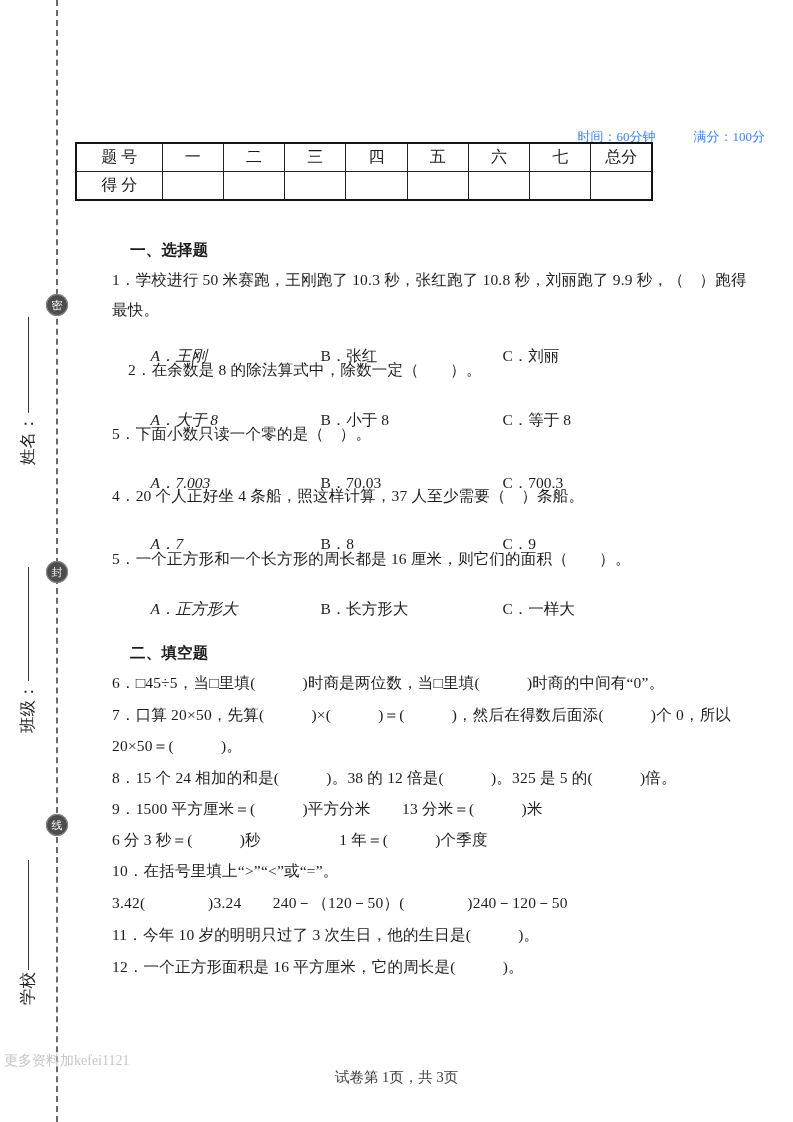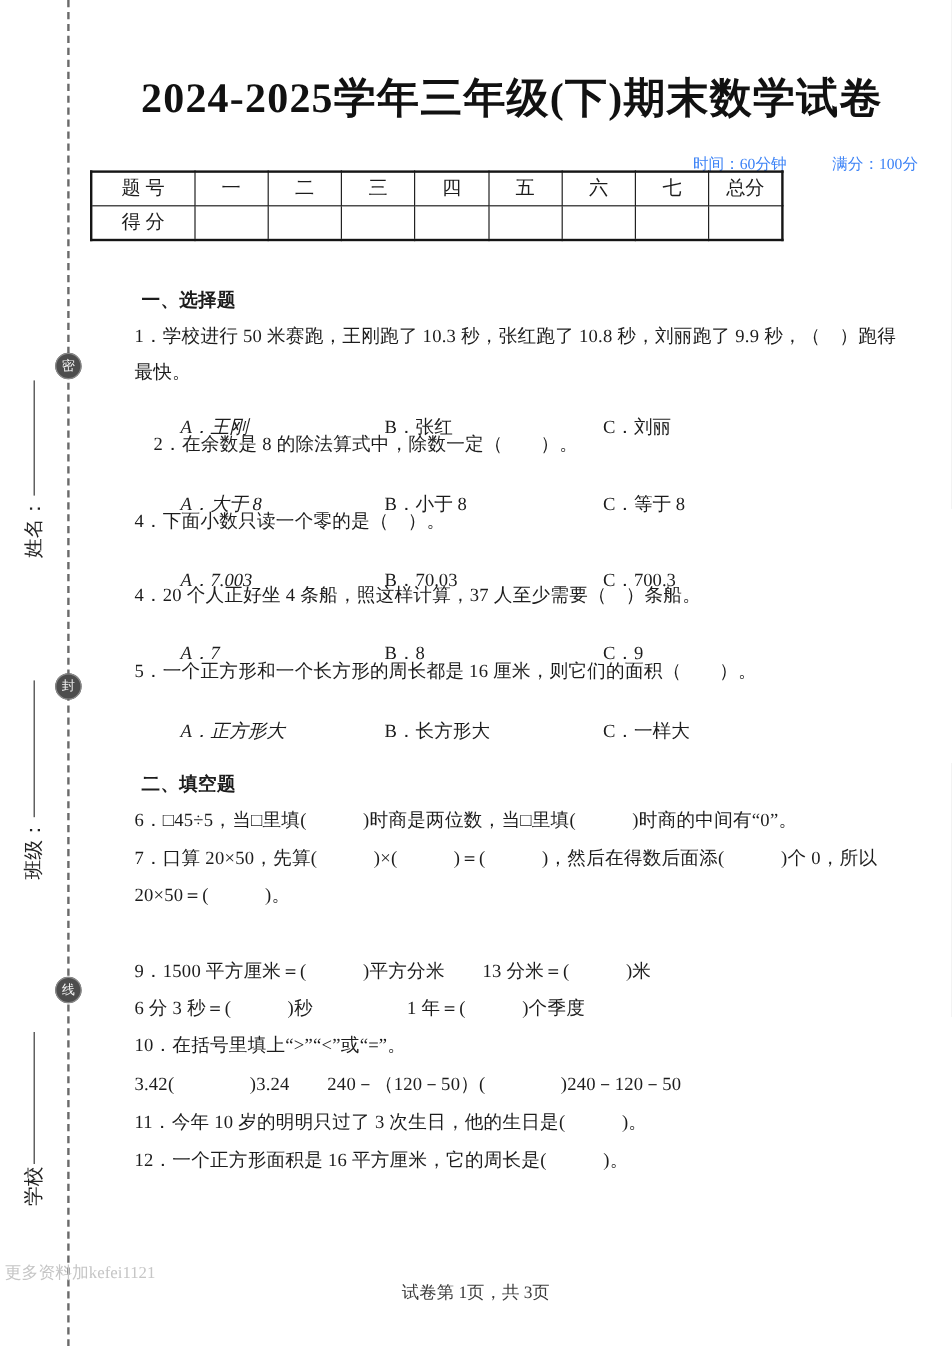--- a/index.html
+++ b/index.html
@@ -8,21 +8,21 @@
     width:793px;height:1122px;
     background:#ffffff;
     font-family:"Liberation Serif","DejaVu Serif",serif;
     color:#1c1c1c;
     overflow:hidden;
     margin:0 auto;
   }
   .line{position:absolute;font-size:15.5px;white-space:pre;letter-spacing:.2px;}
   .sec-heading{
     font-family:"Liberation Sans","DejaVu Sans",sans-serif;
-    font-weight:bold;font-size:15.5px;
+    font-weight:bold;font-size:15.5px;margin-left:12px;
   }
   
   .title{
     position:absolute;left:88px;right:28px;top:58px;
     text-align:center;font-size:35px;font-weight:bold;
     letter-spacing:1px;color:#111;
   }
   .meta{position:absolute;right:28px;top:112px;font-size:13px;color:#3b82f6;white-space:pre;}
   .meta .meta-item{margin-left:38px;}
   
@@ -78,21 +78,20 @@
   <div class="seal-label" style="width:180px;left:-62px;top:362px;">
     <span>姓名：</span><span class="blank blank-name"></span>
   </div>
   <div class="seal-label" style="width:190px;left:-67px;top:625px;">
     <span>班级：</span><span class="blank blank-class"></span>
   </div>
   <div class="seal-label" style="width:172px;left:-58px;top:906px;">
     <span>学校</span><span class="blank blank-school"></span>
   </div>
 
-  <div class="title">2024-2025学年三年级(下)期末数学试卷</div>
   <div class="meta">
     <span>时间：60分钟</span><span class="meta-item">满分：100分</span>
   </div>
 
   <table class="score-table">
     <colgroup>
       <col style="width:86px;">
         <col>
         <col>
         <col>
@@ -134,40 +133,41 @@
   <div class="line" style="left:112px;top:300px;">最快。</div>
   <div class="opts" style="top:328px;">
     <span class="opt-a">A．王刚</span><span class="opt-b">B．张红</span><span>C．刘丽</span>
   </div>
 
   <div class="line" style="left:112px;top:360px;margin-left:16px;">2．在余数是 8 的除法算式中，除数一定（　　）。</div>
   <div class="opts" style="top:392px;">
     <span class="opt-a">A．大于 8</span><span class="opt-b">B．小于 8</span><span>C．等于 8</span>
   </div>
 
-  <div class="line" style="left:112px;top:424px;">4．下面小数只读一个零的是（　）。</div>
+  <div class="line" style="left:112px;top:424px;">5．下面小数只读一个零的是（　）。</div>
   <div class="opts" style="top:455px;">
     <span class="opt-a">A．7.003</span><span class="opt-b">B．70.03</span><span>C．700.3</span>
   </div>
 
   <div class="line" style="left:112px;top:486px;">4．20 个人正好坐 4 条船，照这样计算，37 人至少需要（　）条船。</div>
   <div class="opts" style="top:516px;">
     <span class="opt-a">A．7</span><span class="opt-b">B．8</span><span>C．9</span>
   </div>
 
   <div class="line" style="left:112px;top:549px;">5．一个正方形和一个长方形的周长都是 16 厘米，则它们的面积（　　）。</div>
   <div class="opts" style="top:581px;">
     <span class="opt-a">A．正方形大</span><span class="opt-b">B．长方形大</span><span>C．一样大</span>
   </div>
 
   <div class="line sec-heading" style="left:118px;top:643px;">二、填空题</div>
 
   <div class="line" style="left:112px;top:673px;">6．□45÷5，当□里填(　　　)时商是两位数，当□里填(　　　)时商的中间有“0”。</div>
   <div class="line" style="left:112px;top:705px;">7．口算 20×50，先算(　　　)×(　　　)＝(　　　)，然后在得数后面添(　　　)个 0，所以</div>
   <div class="line" style="left:112px;top:736px;">20×50＝(　　　)。</div>
+  <div class="line" style="left:112px;top:768px;">8．15 个 24 相加的和是(　　　)。38 的 12 倍是(　　　)。325 是 5 的(　　　)倍。</div>
   <div class="line" style="left:112px;top:799px;">9．1500 平方厘米＝(　　　)平方分米　　13 分米＝(　　　)米</div>
   <div class="line" style="left:112px;top:830px;">6 分 3 秒＝(　　　)秒　　　　　1 年＝(　　　)个季度</div>
   <div class="line" style="left:112px;top:861px;">10．在括号里填上“&gt;”“&lt;”或“=”。</div>
   <div class="line" style="left:112px;top:893px;">3.42(　　　　)3.24　　240－（120－50）(　　　　)240－120－50</div>
   <div class="line" style="left:112px;top:925px;">11．今年 10 岁的明明只过了 3 次生日，他的生日是(　　　)。</div>
   <div class="line" style="left:112px;top:957px;">12．一个正方形面积是 16 平方厘米，它的周长是(　　　)。</div>
 
   <div class="footer">试卷第 1页，共 3页</div>
   <div class="watermark">更多资料加kefei1121</div>
 

